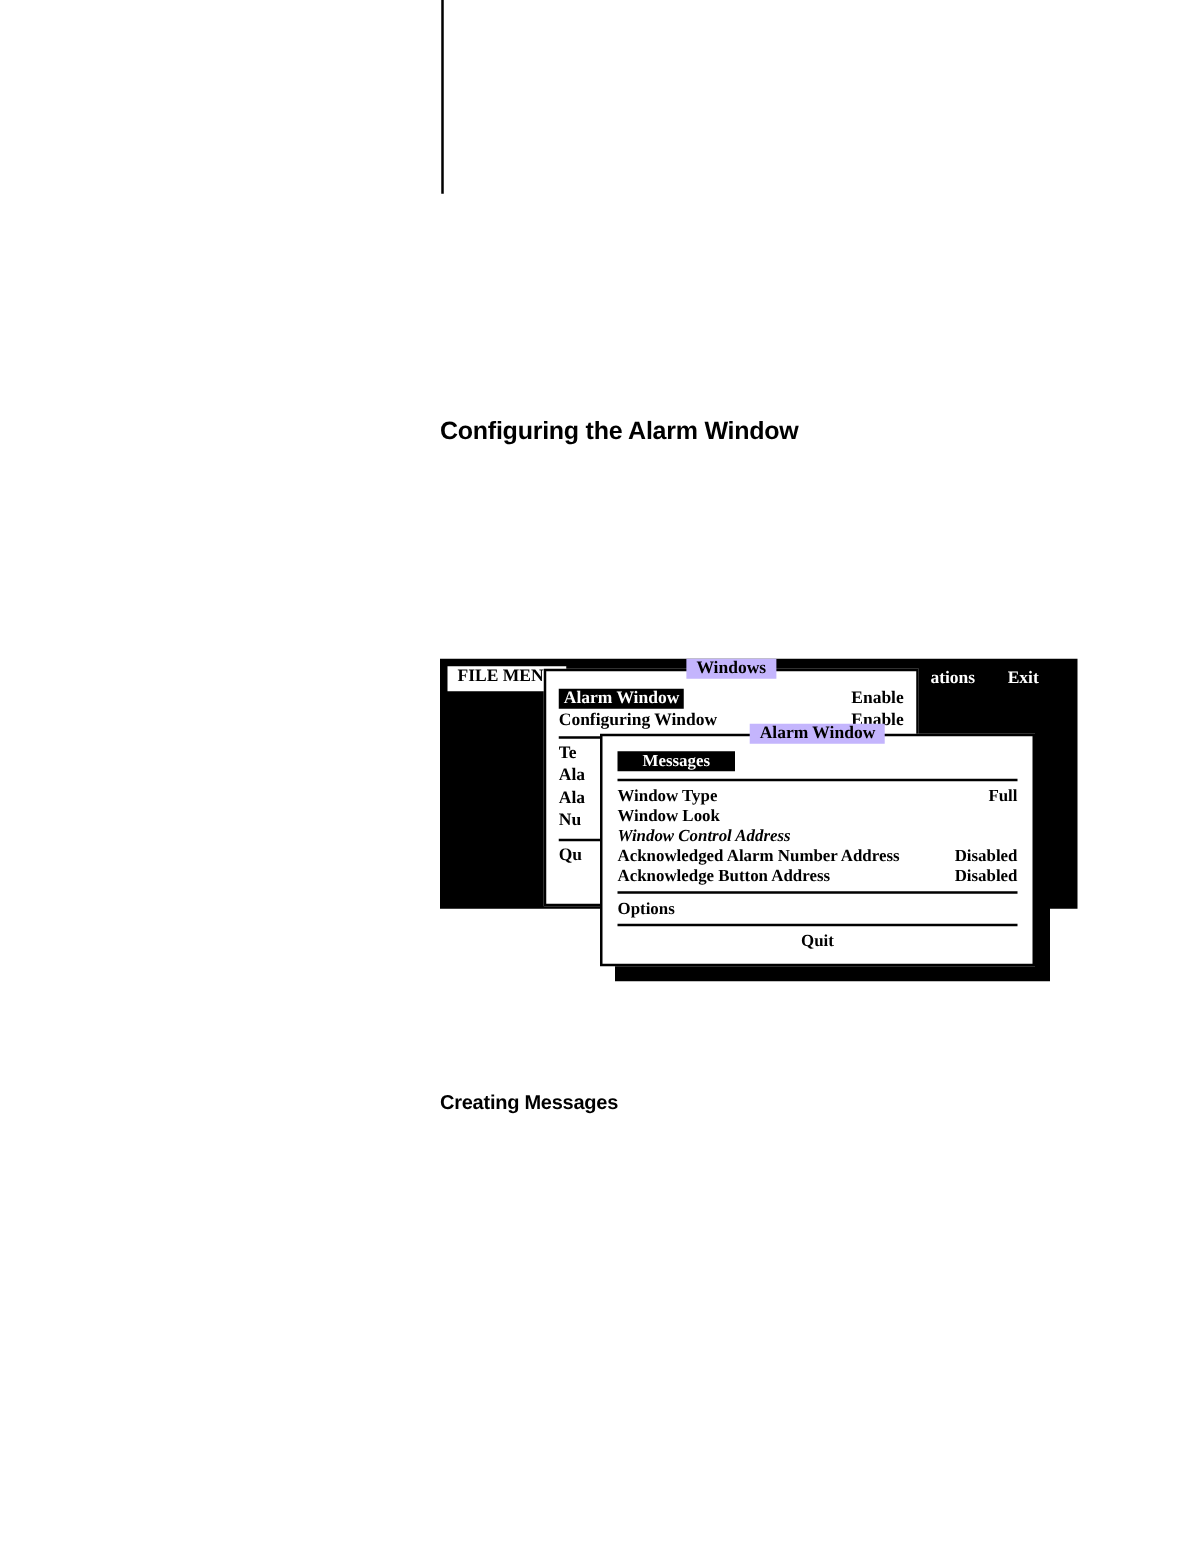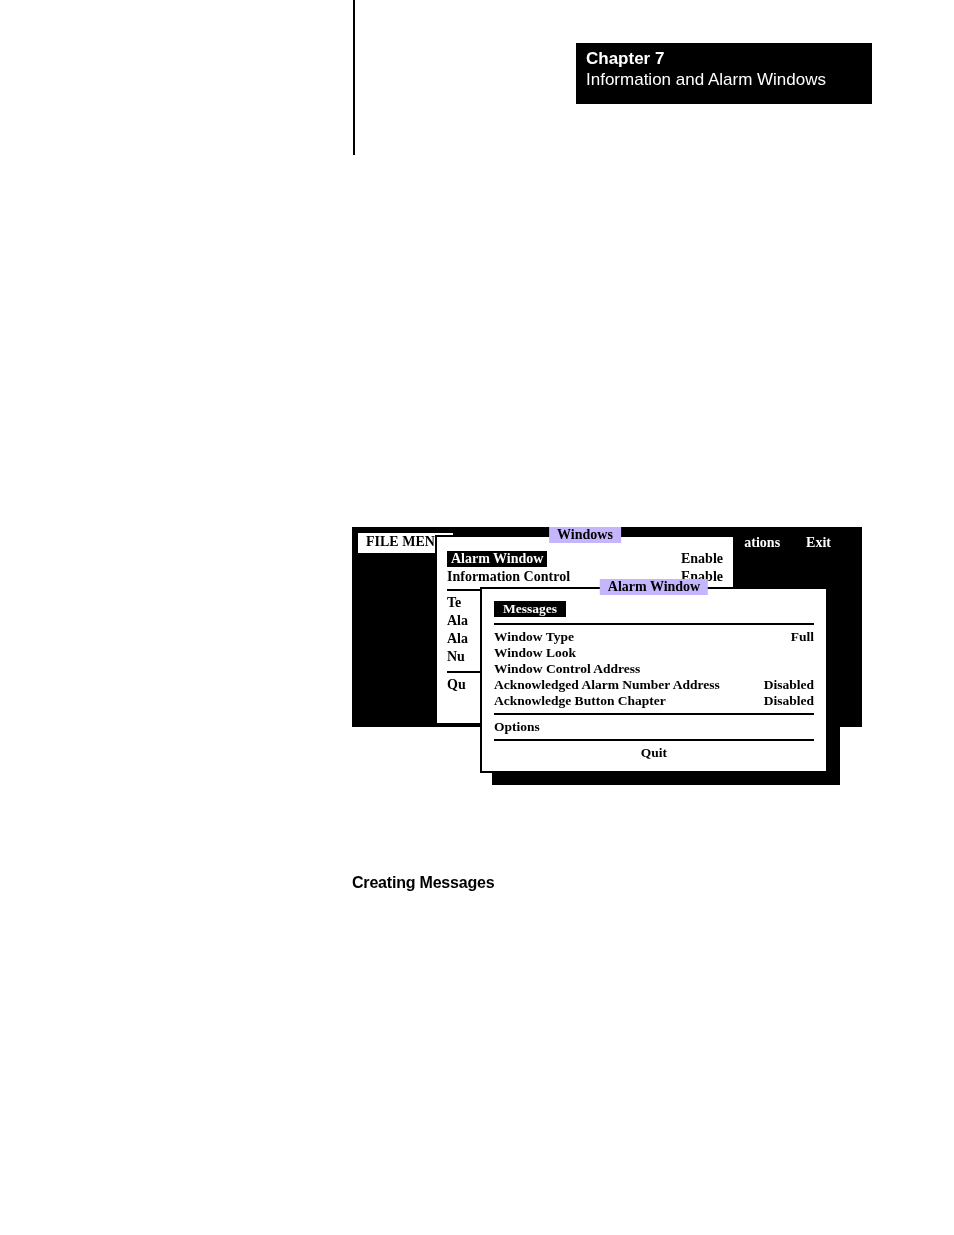--- a/index.html
+++ b/index.html
@@ -42,49 +42,46 @@
   .windows-panel .r3 { top: 58px; }
   .windows-panel .r4 { top: 76px; }
   .windows-panel .r5 { top: 94px; }
   .windows-panel .r6 { top: 112px; }
   .windows-panel .hr2 { position: absolute; left: 10px; right: 10px; top: 134px; height: 1.5px; background: #000; }
   .windows-panel .r7 { top: 140px; }
 
   
   .alarm-panel { left: 128px; top: 60px; width: 348px; height: 186px; z-index: 5; }
   .alarm-panel .row { position: absolute; left: 12px; right: 12px; font-family: "Times New Roman", serif; font-weight: bold; font-size: 13.5px; display: flex; justify-content: space-between; }
-  .alarm-panel .row-hl { background: #000; color: #fff; padding: 0 9px; display: inline-block; }
+  .alarm-panel .row-hl { background: #000; color: #fff; padding: 0 20px; display: inline-block; }
   .alarm-panel .ar1 { top: 12px; }
   .alarm-panel .ahr1 { position: absolute; left: 12px; right: 12px; top: 34px; height: 1.5px; background: #000; }
   .alarm-panel .ar2 { top: 40px; }
   .alarm-panel .ar3 { top: 56px; }
-  .alarm-panel .ar4 { top: 72px; }
+  .alarm-panel .ar4 { top: 72px; font-style: italic; }
   .alarm-panel .ar5 { top: 88px; }
   .alarm-panel .ar6 { top: 104px; }
   .alarm-panel .ahr2 { position: absolute; left: 12px; right: 12px; top: 124px; height: 1.5px; background: #000; }
   .alarm-panel .ar7 { top: 130px; }
   .alarm-panel .ahr3 { position: absolute; left: 12px; right: 12px; top: 150px; height: 1.5px; background: #000; }
   .alarm-panel .ar8 { top: 156px; justify-content: center; }
 
   
   .alarm-shadow { position: absolute; left: 140px; top: 72px; width: 348px; height: 186px; background: #000; z-index: 4; }
 
   .serif { font-family: "Times New Roman", serif; }
 </style>
 </head>
 <body>
 
 <div class="page">
   <div class="vrule"></div>
 
-  <div class="chapter-box">
-    <div class="ch-num">Chapter 7</div>
-    <div class="ch-title">Information and Alarm Windows</div>
-  </div>
 
+  <div class="h-config">Configuring the Alarm Window</div>
 
 
   <div class="fig-wrap">
     <div class="fig-shadow-outer"></div>
 
     <div class="menubar">
       <div class="menubar-tab">FILE MENU</div>
       <div class="menubar-right">
         <span>ations</span>
         <span>Exit</span>
@@ -92,21 +89,21 @@
     </div>
 
     <div class="panel windows-panel">
       <div class="panel-title serif">Windows</div>
 
       <div class="row r1">
         <span class="row-hl">Alarm Window</span>
         <span>Enable</span>
       </div>
       <div class="row r2">
-        <span>Information Control</span>
+        <span>Configuring Window</span>
         <span>Enable</span>
       </div>
       <div class="hr1"></div>
       <div class="row r3">
           <span>Te</span>
         </div>
       <div class="row r4">
           <span>Ala</span>
         </div>
       <div class="row r5">
@@ -137,21 +134,21 @@
         <span>Full</span>
       </div>
       <div class="row ar4">
         <span>Window Control Address</span>
       </div>
       <div class="row ar5">
         <span>Acknowledged Alarm Number Address</span>
         <span>Disabled</span>
       </div>
       <div class="row ar6">
-        <span>Acknowledge Button Chapter</span>
+        <span>Acknowledge Button Address</span>
         <span>Disabled</span>
       </div>
       <div class="ahr2"></div>
       <div class="row ar7">
         <span>Options</span>
       </div>
       <div class="ahr3"></div>
       <div class="row ar8">
         <span>Quit</span>
       </div>

